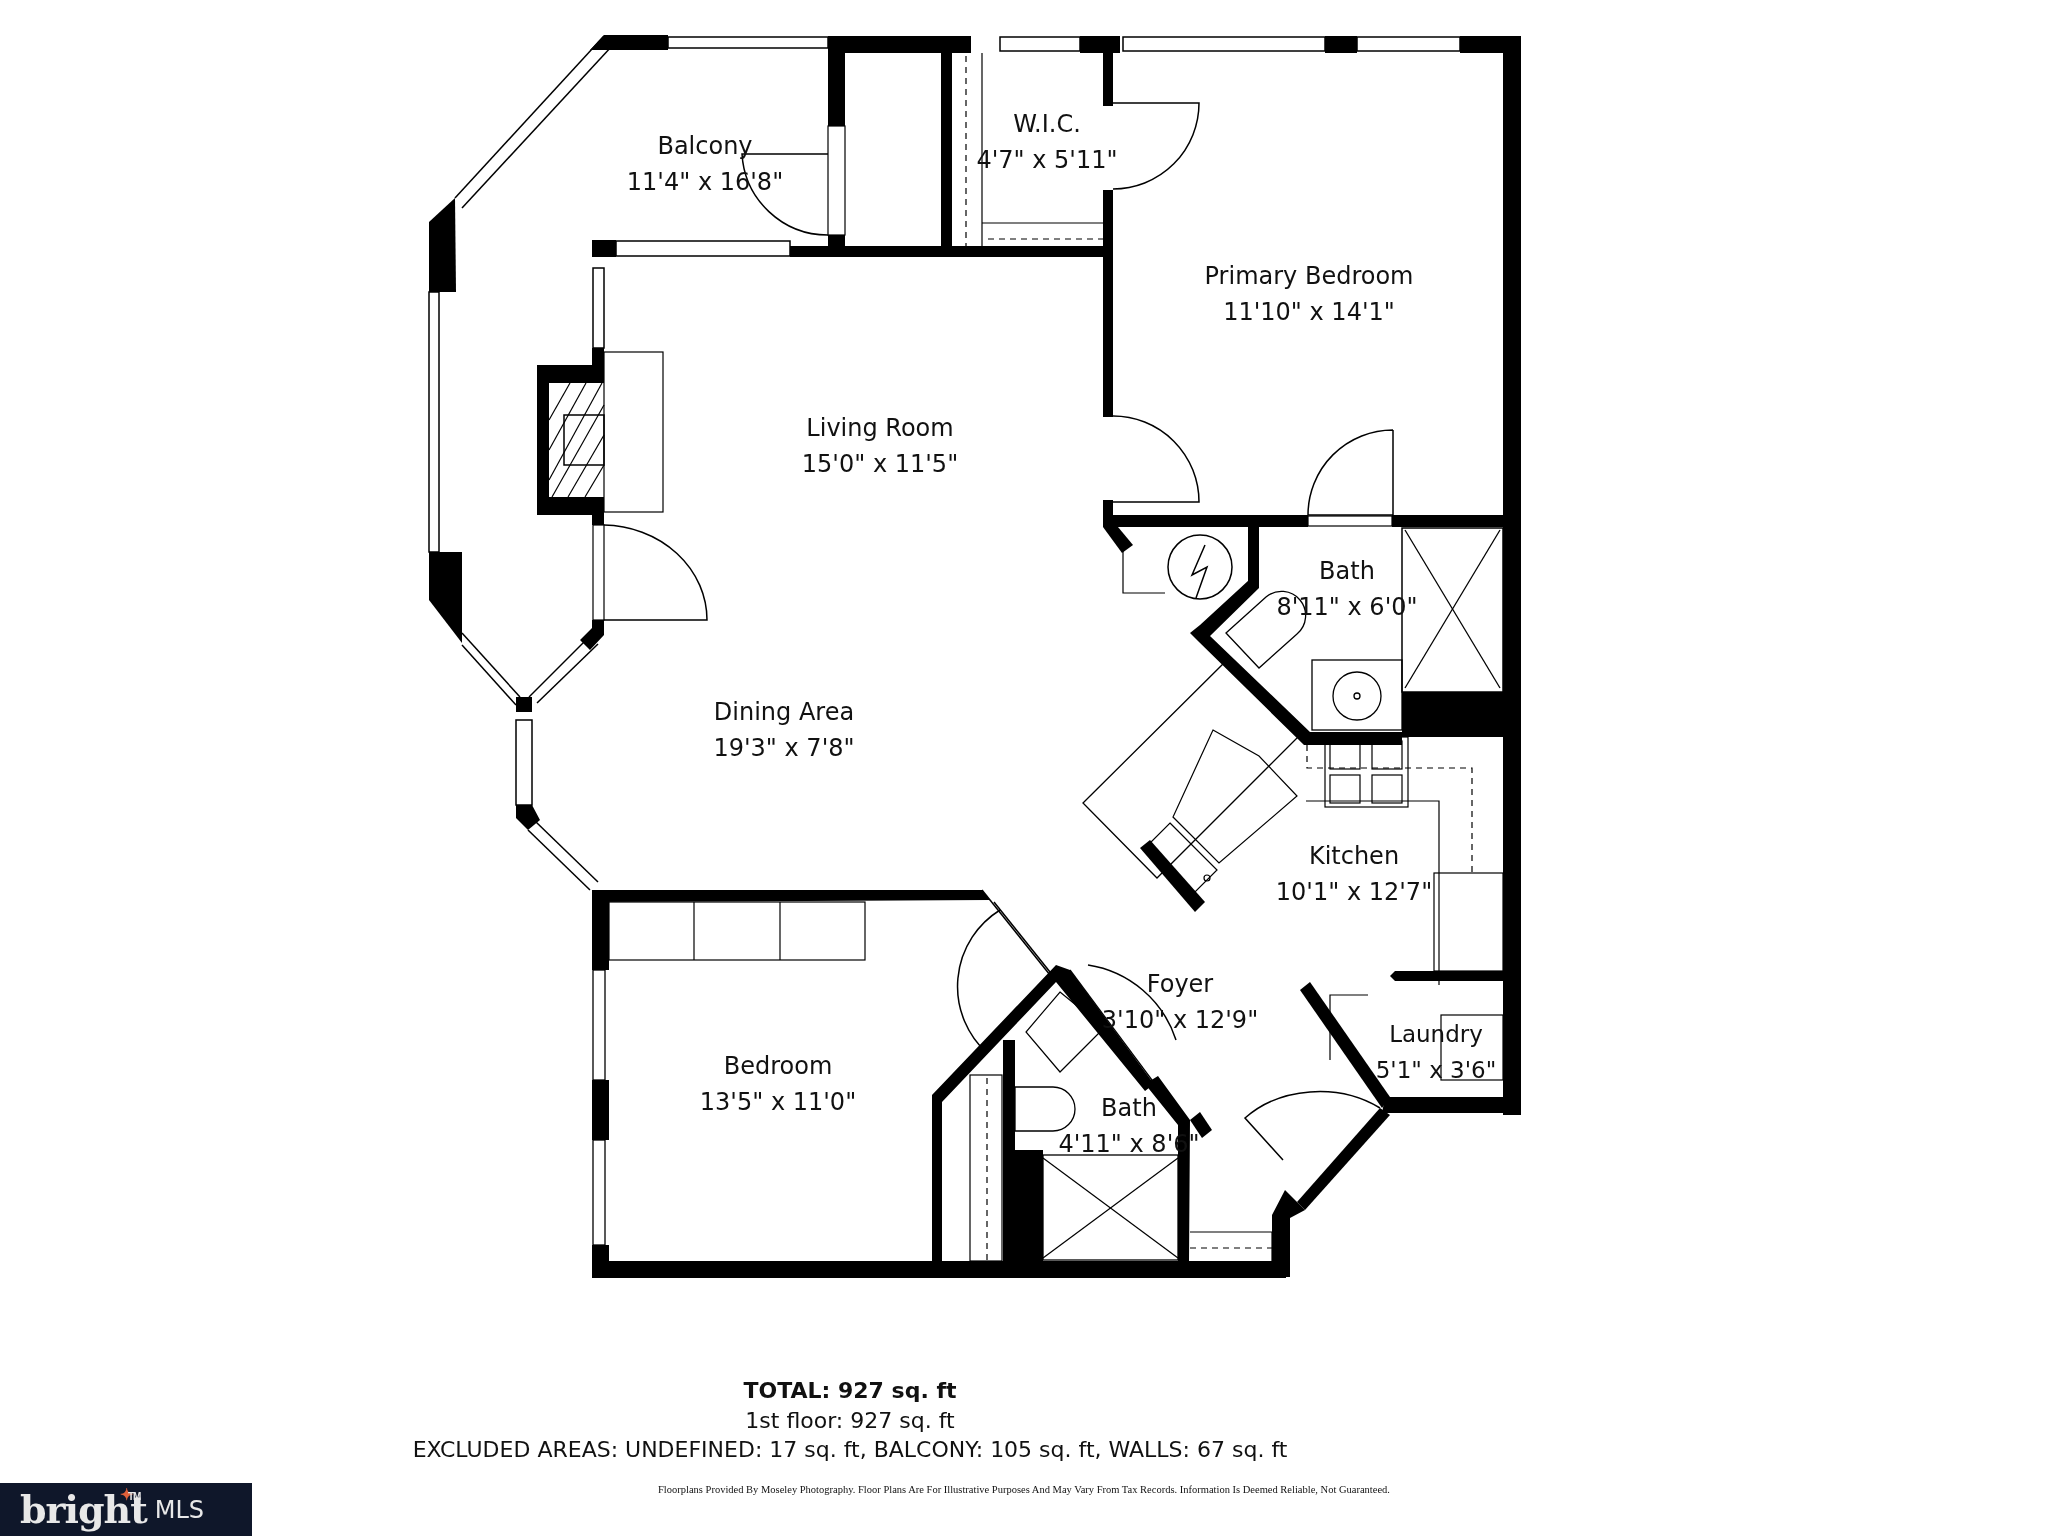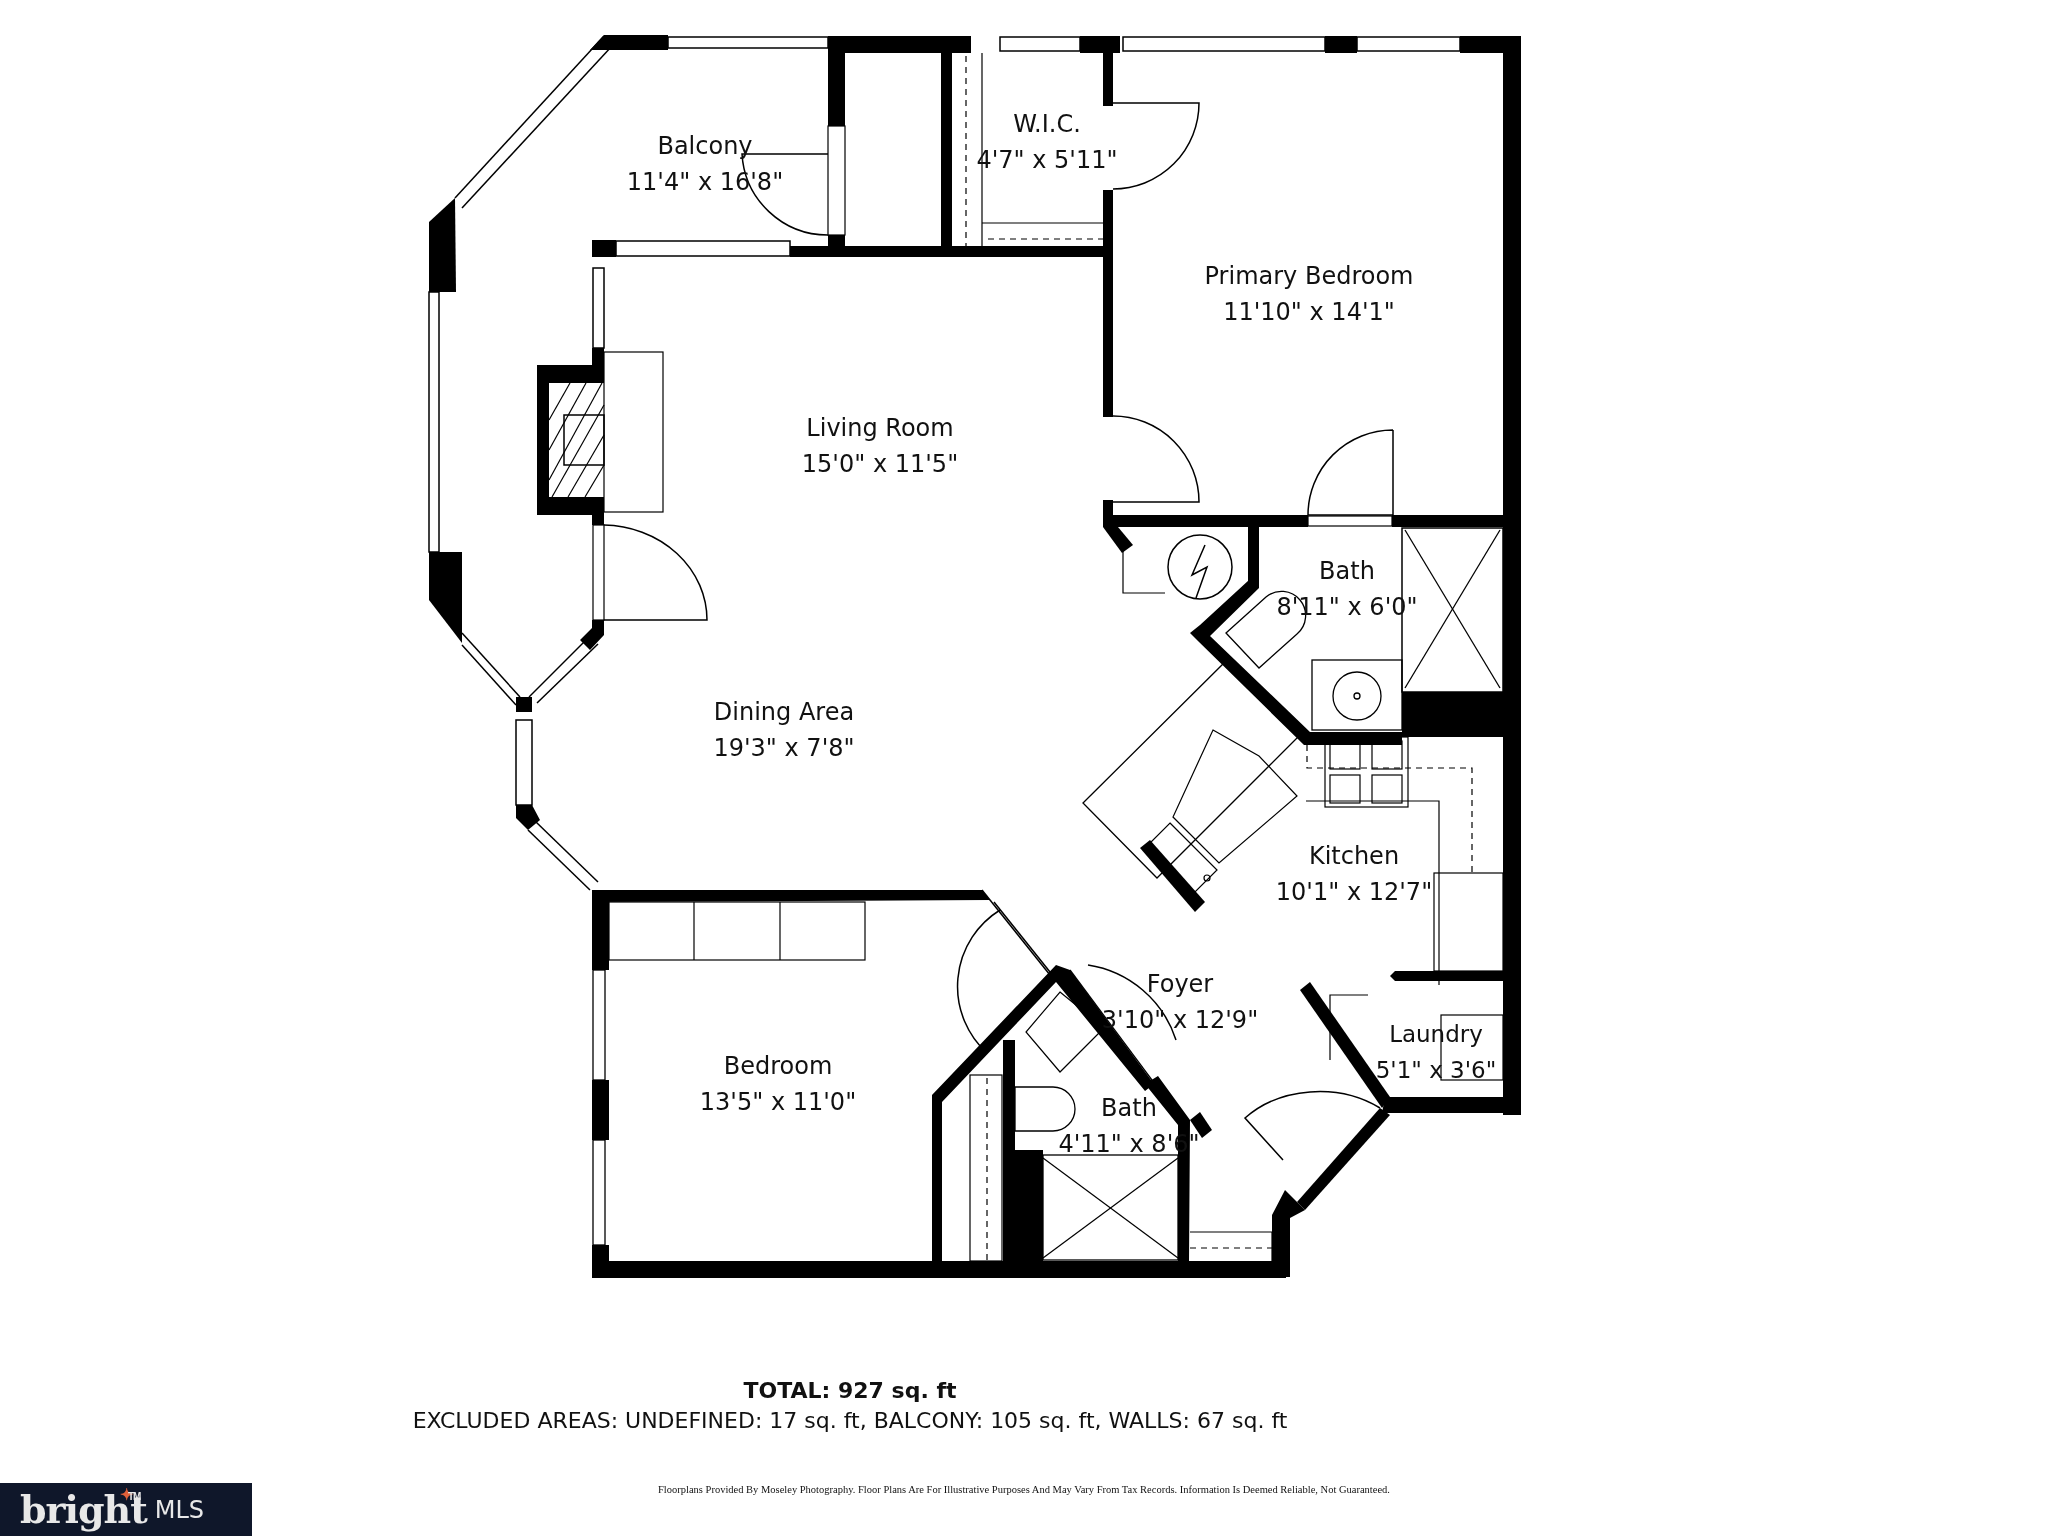--- a/index.html
+++ b/index.html
@@ -224,20 +224,21 @@
   <span class="name">Bedroom</span>
   <span class="dims">13'5" x 11'0"</span>
 </div>
 <div class="room-label" style="left:1129px;top:1090px;">
   <span class="name">Bath</span>
   <span class="dims">4'11" x 8'6"</span>
 </div>
 
 <div class="summary">
   <span class="total">TOTAL: 927 sq. ft</span>
+  <span class="floor">1st floor: 927 sq. ft</span>
   <span class="excluded">EXCLUDED AREAS: UNDEFINED: 17 sq. ft, BALCONY: 105 sq. ft, WALLS: 67 sq. ft</span>
 </div>
 
 <div class="disclaimer">Floorplans Provided By Moseley Photography. Floor Plans Are For Illustrative Purposes And May Vary From Tax Records. Information Is Deemed Reliable, Not Guaranteed.</div>
 
 <div class="logo">
   <span class="word">
     <span>bright</span>
     <span class="star">✦</span>
     <span class="tm">TM</span>

